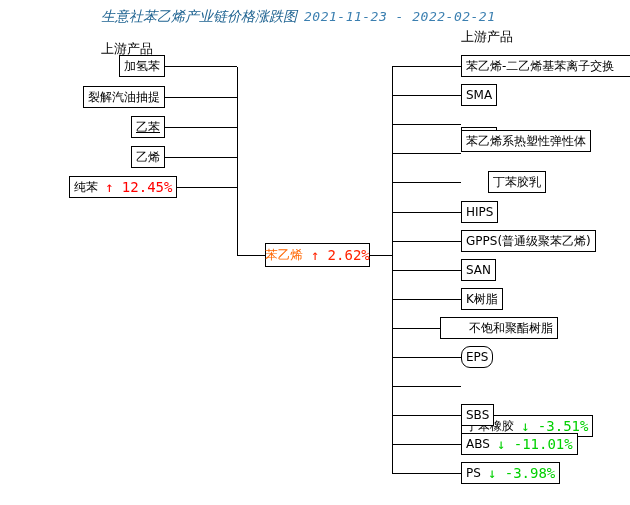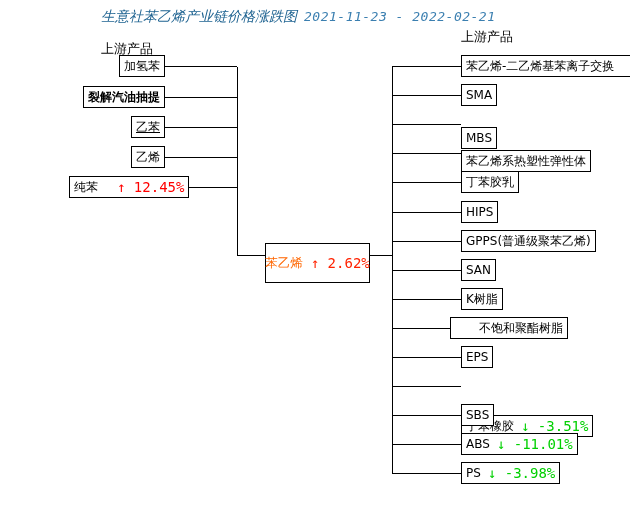--- a/index.html
+++ b/index.html
@@ -66,21 +66,21 @@
   .down .pct, .pct.down{color:#00d000;}
 
   
   .node.left{justify-content:flex-start;}
   
   .node.right{justify-content:flex-start;}
 
   
   #center-node{
     position:absolute;
-    left:265px;top:243px;width:105px;height:40px;
+    left:265px;top:243px;width:105px;height:24px;
     border:1px solid #000;background:#fff;
     box-sizing:border-box;
     display:flex;align-items:center;justify-content:center;
     font-size:12.5px;color:#ff6600;
     font-family:"DejaVu Sans",sans-serif;
     white-space:nowrap;
   }
   #center-node .pct{color:#ff2200;margin-left:8px;
     font-family:"DejaVu Sans Mono","Liberation Mono",monospace;font-size:14px;}
   
@@ -124,72 +124,72 @@
       <line x1="392" y1="444.5" x2="461" y2="444.5"></line>
       <line x1="392" y1="473.5" x2="461" y2="473.5"></line>
       <line x1="392.5" y1="66.5" x2="392.5" y2="473.5"></line>
       <line x1="370" y1="255.5" x2="392" y2="255.5"></line>
     </svg>
 
   <div id="upstream-layer">
       <div class="node left " style="top: 55px; left: 119px;">
         <span class="nm">加氢苯</span>
       </div>
-      <div class="node left " style="top: 86px; left: 83px; font-weight: bold;">
+      <div class="node left " style="top: 86px; left: 83px;">
         <span class="nm">裂解汽油抽提</span>
       </div>
       <div class="node left " style="top: 116px; left: 131px; text-decoration: underline;">
         <span class="nm">乙苯</span>
       </div>
       <div class="node left " style="top: 146px; left: 131px;">
         <span class="nm">乙烯</span>
       </div>
-      <div class="node left up" style="top: 176px; left: 69px; gap: 12px;">
+      <div class="node left up" style="top: 176px; left: 69px;">
         <span class="nm">纯苯</span>
         <span class="pct up">↑ 12.45%</span>
       </div>
     </div>
 
   <div id="center-node">
     <span class="nm">苯乙烯</span>
     <span class="pct">↑ 2.62%</span>
   </div>
 
   <div id="downstream-layer">
       <div class="node right clip" style="top: 55px; left: 461px; width: 173px;">
         <span class="nm">苯乙烯-二乙烯基苯离子交换</span>
       </div>
       <div class="node right " style="top: 84px; left: 461px;">
         <span class="nm">SMA</span>
       </div>
       <div class="node right " style="top: 127px; left: 461px;">
         <span class="nm">MBS</span>
       </div>
-      <div class="node right " style="top: 150px; left: 461px;">
+      <div class="node right " style="top: 130px; left: 461px;">
         <span class="nm">苯乙烯系热塑性弹性体</span>
       </div>
-      <div class="node right " style="top: 171px; left: 461px;">
+      <div class="node right " style="top: 171px; left: 488px;">
         <span class="nm">丁苯胶乳</span>
       </div>
       <div class="node right " style="top: 201px; left: 461px;">
         <span class="nm">HIPS</span>
       </div>
       <div class="node right " style="top: 230px; left: 461px;">
         <span class="nm">GPPS(普通级聚苯乙烯)</span>
       </div>
       <div class="node right " style="top: 259px; left: 461px;">
         <span class="nm">SAN</span>
       </div>
       <div class="node right " style="top: 288px; left: 461px;">
         <span class="nm">K树脂</span>
       </div>
-      <div class="node right " style="top: 317px; left: 450px; padding-left: 28px;">
+      <div class="node right " style="top: 317px; left: 440px; padding-left: 28px;">
         <span class="nm">不饱和聚酯树脂</span>
       </div>
-      <div class="node right " style="top: 346px; left: 461px;">
+      <div class="node right " style="top: 346px; left: 461px; border-radius: 9px;">
         <span class="nm">EPS</span>
       </div>
       <div class="node right down" style="top: 375px; left: 461px; margin-top: 40px;">
         <span class="nm">丁苯橡胶</span>
         <span class="pct down">↓ -3.51%</span>
       </div>
       <div class="node right " style="top: 404px; left: 461px;">
         <span class="nm">SBS</span>
       </div>
       <div class="node right down" style="top: 433px; left: 461px;">

